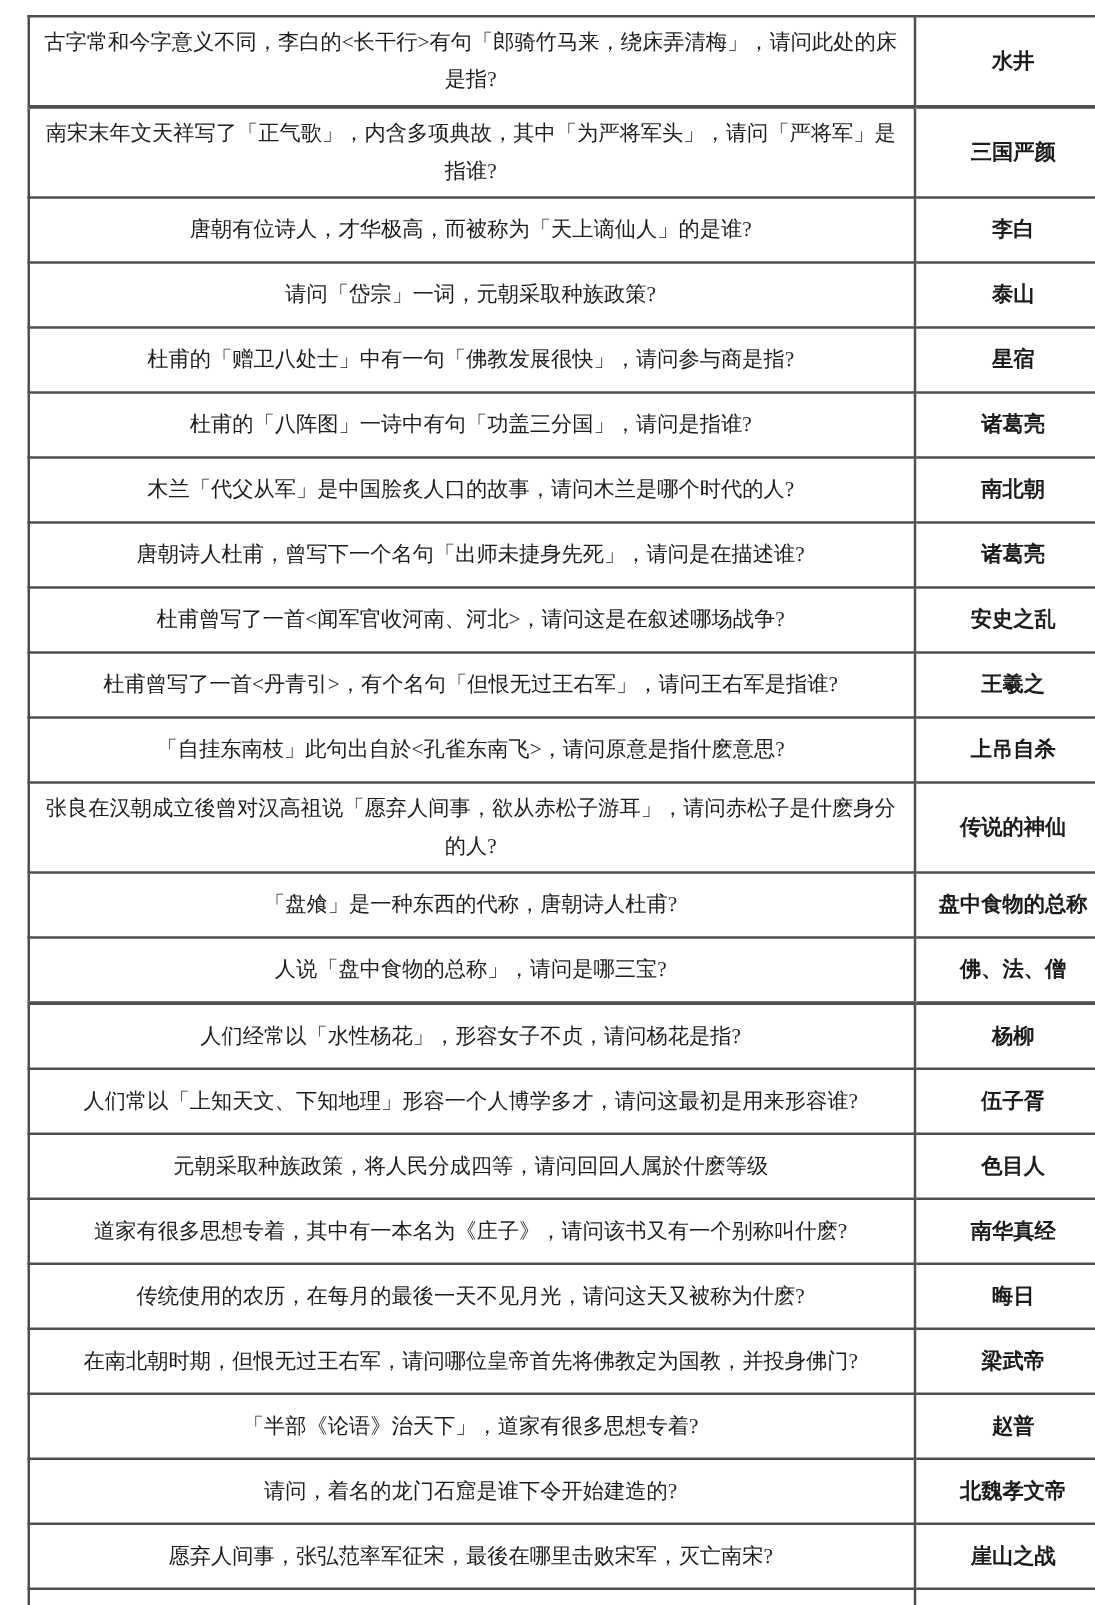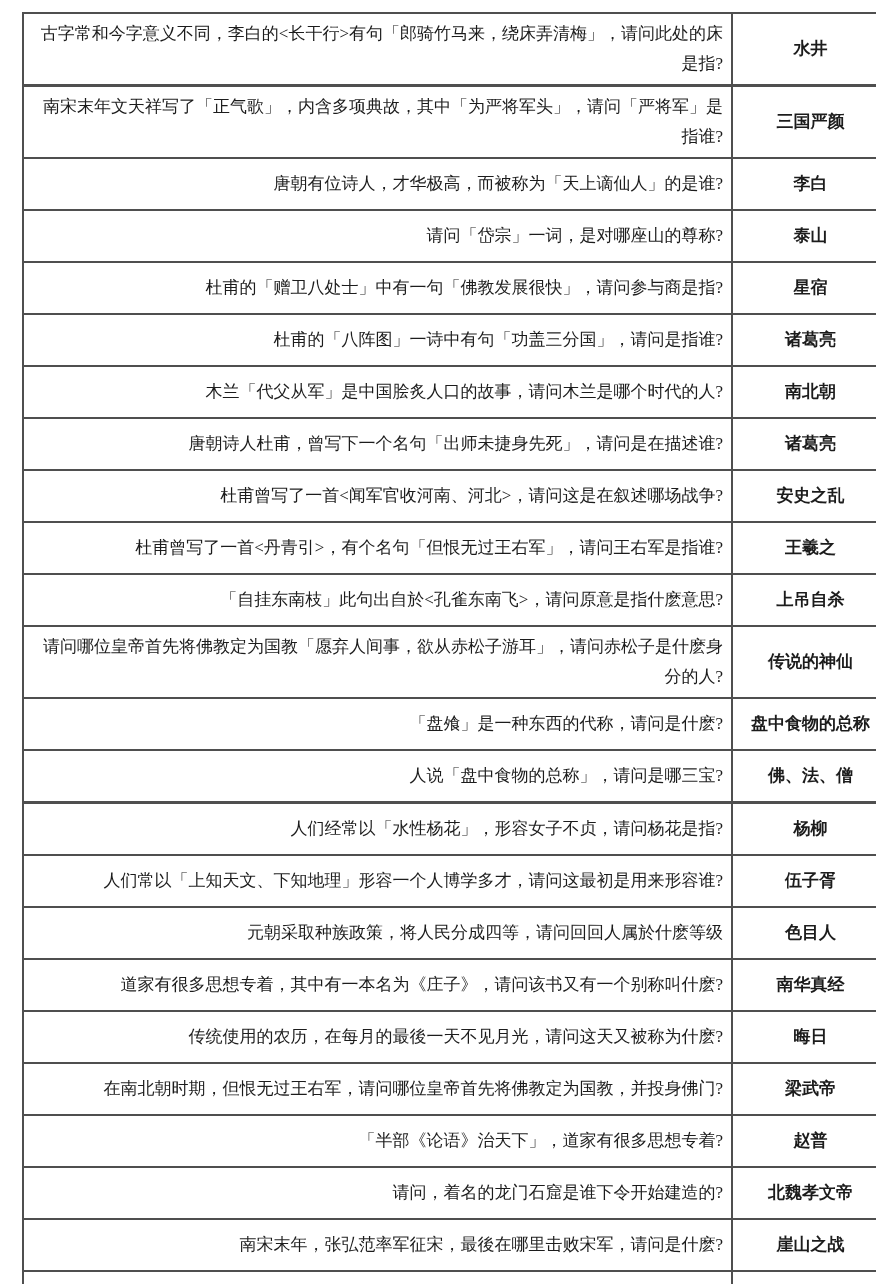--- a/index.html
+++ b/index.html
@@ -27,21 +27,21 @@
   }
   table.qa td {
     border: 2px solid #4f4f4f;
     vertical-align: middle;
     font-size: 17px;
     height: 40px;
     background: #ffffff;
   }
   table.qa td.q {
     width: 693px;
-    text-align: right;
+    text-align: center;
     padding: 5px 8px 5px 6px;
     line-height: 30px;
   }
   table.qa td.a {
     width: 151px;
     text-align: center;
     font-weight: bold;
     padding: 5px 2px;
     line-height: 24px;
   }
@@ -61,21 +61,21 @@
   </tr>
         <tr>
     <td class="q">南宋末年文天祥写了「正气歌」，内含多项典故，其中「为严将军头」，请问「严将军」是指谁?</td>
     <td class="a">三国严颜</td>
   </tr>
         <tr>
     <td class="q">唐朝有位诗人，才华极高，而被称为「天上谪仙人」的是谁?</td>
     <td class="a">李白</td>
   </tr>
         <tr>
-    <td class="q">请问「岱宗」一词，是对哪座山的尊称?</td>
+    <td class="q">请问「岱宗」一词，元朝采取种族政策?</td>
     <td class="a">泰山</td>
   </tr>
         <tr>
     <td class="q">杜甫的「赠卫八处士」中有一句「佛教发展很快」，请问参与商是指?</td>
     <td class="a">星宿</td>
   </tr>
         <tr>
     <td class="q">杜甫的「八阵图」一诗中有句「功盖三分国」，请问是指谁?</td>
     <td class="a">诸葛亮</td>
   </tr>
@@ -93,25 +93,25 @@
   </tr>
         <tr>
     <td class="q">杜甫曾写了一首&lt;丹青引&gt;，有个名句「但恨无过王右军」，请问王右军是指谁?</td>
     <td class="a">王羲之</td>
   </tr>
         <tr>
     <td class="q">「自挂东南枝」此句出自於&lt;孔雀东南飞&gt;，请问原意是指什麽意思?</td>
     <td class="a">上吊自杀</td>
   </tr>
         <tr>
-    <td class="q">请问哪位皇帝首先将佛教定为国教「愿弃人间事，欲从赤松子游耳」，请问赤松子是什麽身分的人?</td>
+    <td class="q">张良在汉朝成立後曾对汉高祖说「愿弃人间事，欲从赤松子游耳」，请问赤松子是什麽身分的人?</td>
     <td class="a">传说的神仙</td>
   </tr>
         <tr>
-    <td class="q">「盘飧」是一种东西的代称，请问是什麽?</td>
+    <td class="q">「盘飧」是一种东西的代称，唐朝诗人杜甫?</td>
     <td class="a">盘中食物的总称</td>
   </tr>
         <tr class="thick">
     <td class="q">人说「盘中食物的总称」，请问是哪三宝?</td>
     <td class="a">佛、法、僧</td>
   </tr>
         <tr>
     <td class="q">人们经常以「水性杨花」，形容女子不贞，请问杨花是指?</td>
     <td class="a">杨柳</td>
   </tr>
@@ -137,21 +137,21 @@
   </tr>
         <tr>
     <td class="q">「半部《论语》治天下」，道家有很多思想专着?</td>
     <td class="a">赵普</td>
   </tr>
         <tr>
     <td class="q">请问，着名的龙门石窟是谁下令开始建造的?</td>
     <td class="a">北魏孝文帝</td>
   </tr>
         <tr>
-    <td class="q">南宋末年，张弘范率军征宋，最後在哪里击败宋军，请问是什麽?</td>
+    <td class="q">愿弃人间事，张弘范率军征宋，最後在哪里击败宋军，灭亡南宋?</td>
     <td class="a">崖山之战</td>
   </tr>
         <tr>
     <td class="q">驿站从很早之前就已经存在，元朝时代，蒙古用音译将其名字改成什麽?</td>
     <td class="a">站赤</td>
   </tr>
       </tbody>
   </table>
 </div>
 

